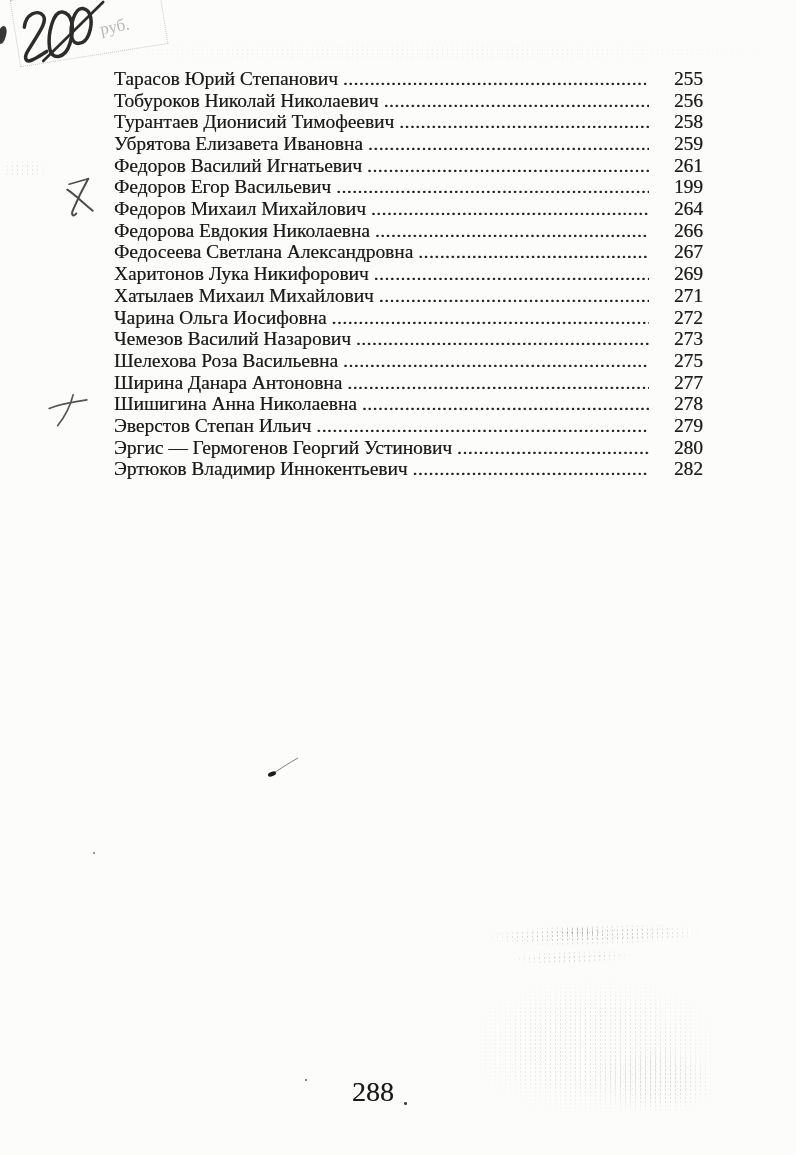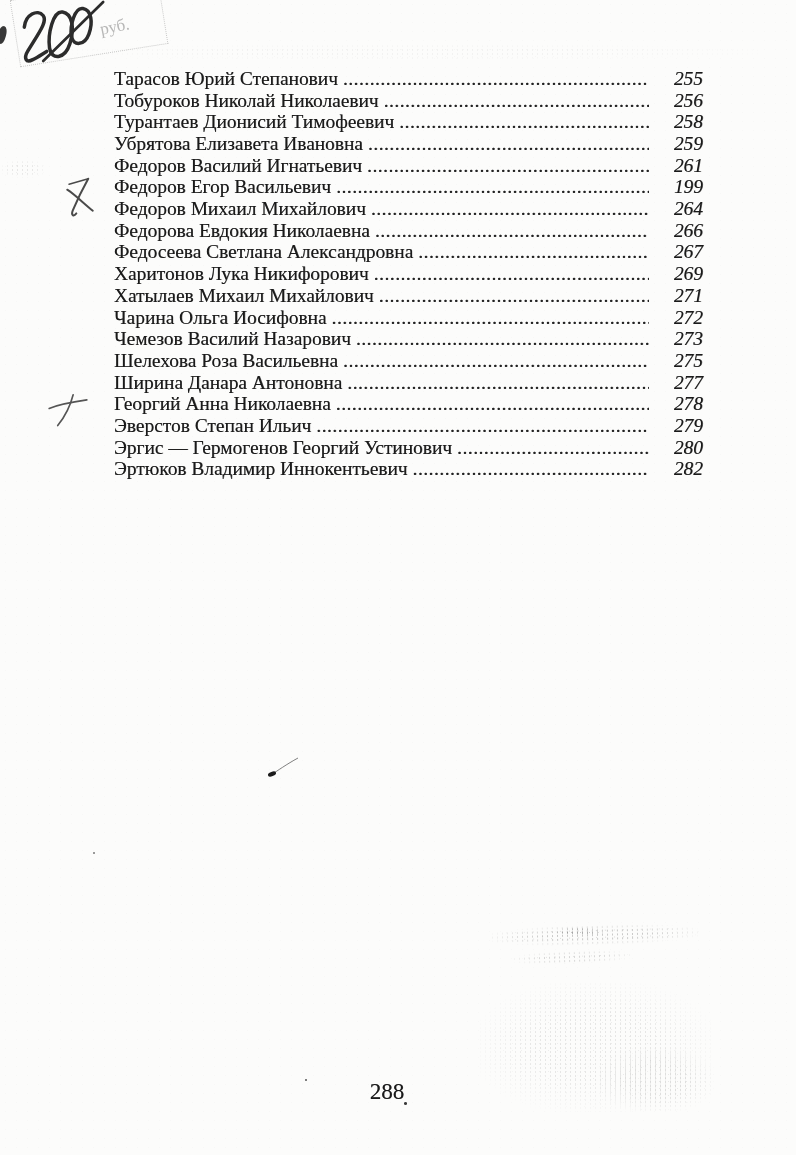--- a/index.html
+++ b/index.html
@@ -33,26 +33,26 @@
   }
   .toc-name{flex:none;padding-right:5px;}
   .toc-leader{
     flex:1;overflow:hidden;white-space:nowrap;
     color:#222;letter-spacing:0.5px;
     margin-right:2px;
   }
   .toc-leader::after{
     content:"..........................................................................................................................................................";
   }
-  .toc-page{flex:none;width:52px;text-align:right;font-style:italic;}
+  .toc-page{flex:none;width:52px;text-align:right;}
 
   
   .folio{
     position:absolute;left:352px;top:1081px;width:70px;
-    text-align:center;font-size:23px;line-height:22px;
+    text-align:left;font-size:28px;line-height:22px;
     text-shadow:0.35px 0.2px 0.3px rgba(0,0,0,0.5);
   }
 
   
   .stamp-box{
     position:absolute;left:14px;top:-12px;width:148px;height:66px;
     border:1.5px dotted rgba(95,95,95,.32);
     transform:rotate(-9deg);
   }
   .stamp-frag-top{
@@ -215,21 +215,21 @@
         <span class="toc-page">275</span>
       </div>
 
       <div class="toc-row">
         <span class="toc-name">Ширина Данара Антоновна</span>
         <span class="toc-leader"></span>
         <span class="toc-page">277</span>
       </div>
 
       <div class="toc-row">
-        <span class="toc-name">Георгий Анна Николаевна</span>
+        <span class="toc-name">Шишигина Анна Николаевна</span>
         <span class="toc-leader"></span>
         <span class="toc-page">278</span>
       </div>
 
       <div class="toc-row">
         <span class="toc-name">Эверстов Степан Ильич</span>
         <span class="toc-leader"></span>
         <span class="toc-page">279</span>
       </div>
 

